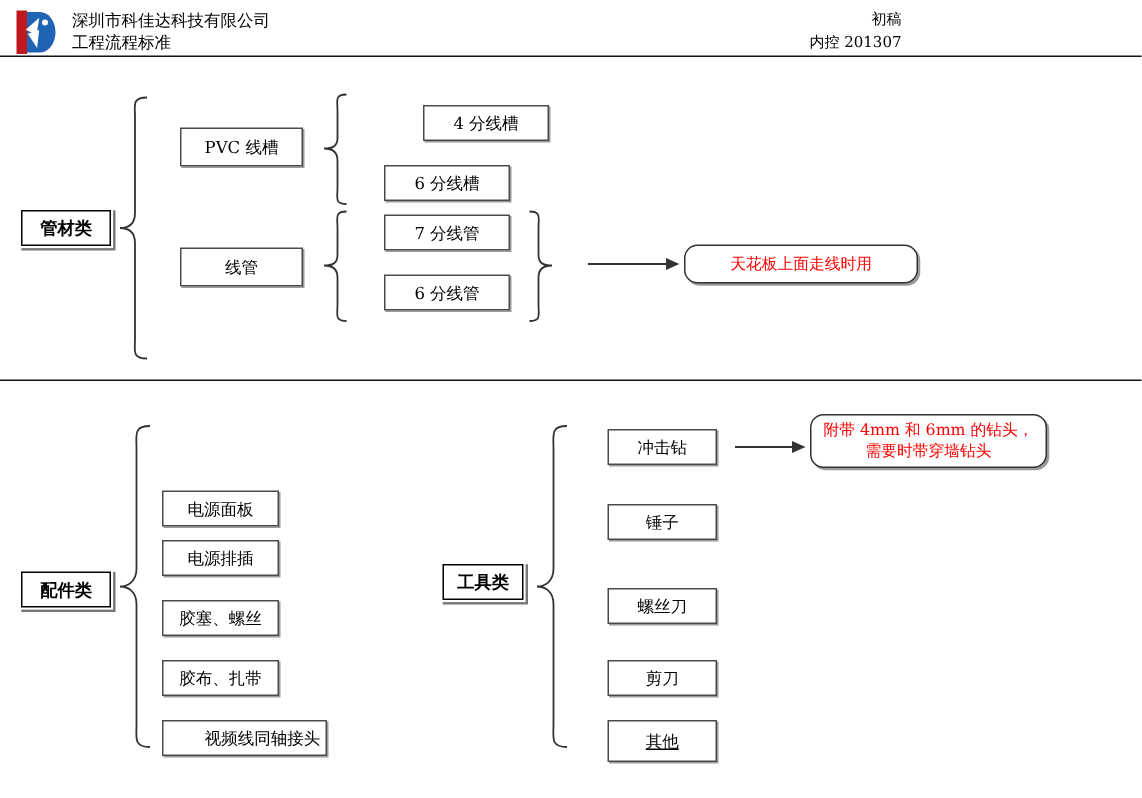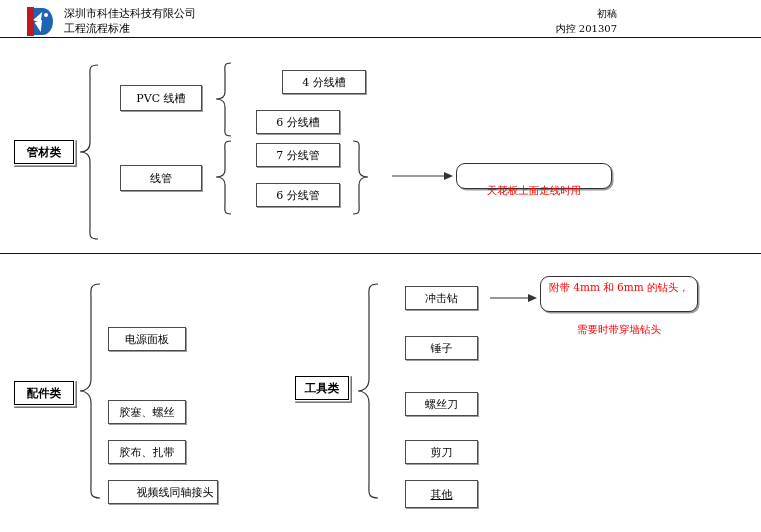--- a/index.html
+++ b/index.html
@@ -7,21 +7,21 @@
     width:761px;height:532px;
     background:#ffffff;
     font-family:"DejaVu Sans","Liberation Sans",sans-serif;
     position:relative;
     overflow:hidden;
     color:#000;
   }
   .page{position:absolute;inset:0;}
 
   
-  .header{position:absolute;left:16px;top:0;width:613px;height:38px;}
+  .header{position:absolute;left:0;top:0;width:613px;height:38px;}
   .logo{position:absolute;left:11px;top:7px;width:26px;height:29px;}
   .logo .bar{position:absolute;left:0;top:0;width:7px;height:29px;background:#c0181f;}
   .logo .disc{position:absolute;left:7px;top:1px;width:19px;height:27px;background:#1f63b4;
       border-radius:0 55% 55% 0/0 50% 50% 0;}
   .logo .wedge{position:absolute;left:8px;top:4px;width:0;height:0;
       border-left:5px solid transparent;border-right:3px solid transparent;
       border-bottom:11px solid #ffffff;transform:rotate(24deg);}
   .logo .wedge2{position:absolute;left:9px;top:14px;width:0;height:0;
       border-left:3px solid transparent;border-right:5px solid transparent;
       border-top:11px solid #ffffff;transform:rotate(-18deg);}
@@ -63,21 +63,21 @@
     border-radius:9px;
     background:#ffffff;
     color:#ff0000;
     font-family:"DejaVu Serif","Liberation Serif",serif;
     font-size:10.5px;
     line-height:14px;
     text-align:center;
     display:flex;align-items:center;justify-content:center;
     box-shadow:1.5px 1.5px 0 0 #9a9a9a;
   }
-  .note span{display:block;white-space:nowrap;margin-top:28px;}
+  .note span{display:block;white-space:nowrap;}
 
   
   .brace{position:absolute;}
   .brace svg{display:block;overflow:visible;}
 
   
   .arrow{position:absolute;}
   .arrow svg{display:block;overflow:visible;}
 </style>
 </head>
@@ -177,20 +177,23 @@
 
   <div class="brace" style="left:78px;top:283px;">
     <svg width="24" height="216" viewBox="0 0 24 216">
       <path d="M22 1 C11 1 13 7 13 16 L13 96 C13 105 7 108 2 108 C7 108 13 111 13 120 L13 200 C13 209 11 215 22 215" fill="none" stroke="#333" stroke-width="1.2"></path>
     </svg>
   </div>
 
   <div class="box" style="left:108px;top:327px;width:78px;height:24px;">
     <span>电源面板</span>
   </div>
+  <div class="box" style="left:108px;top:360px;width:78px;height:24px;">
+    <span>电源排插</span>
+  </div>
   <div class="box" style="left:108px;top:400px;width:78px;height:24px;">
     <span>胶塞、螺丝</span>
   </div>
   <div class="box" style="left:108px;top:440px;width:78px;height:24px;">
     <span>胶布、扎带</span>
   </div>
   <div class="box" style="left:108px;top:480px;width:110px;height:24px;padding-left:24px;">
     <span>视频线同轴接头</span>
   </div>
 

